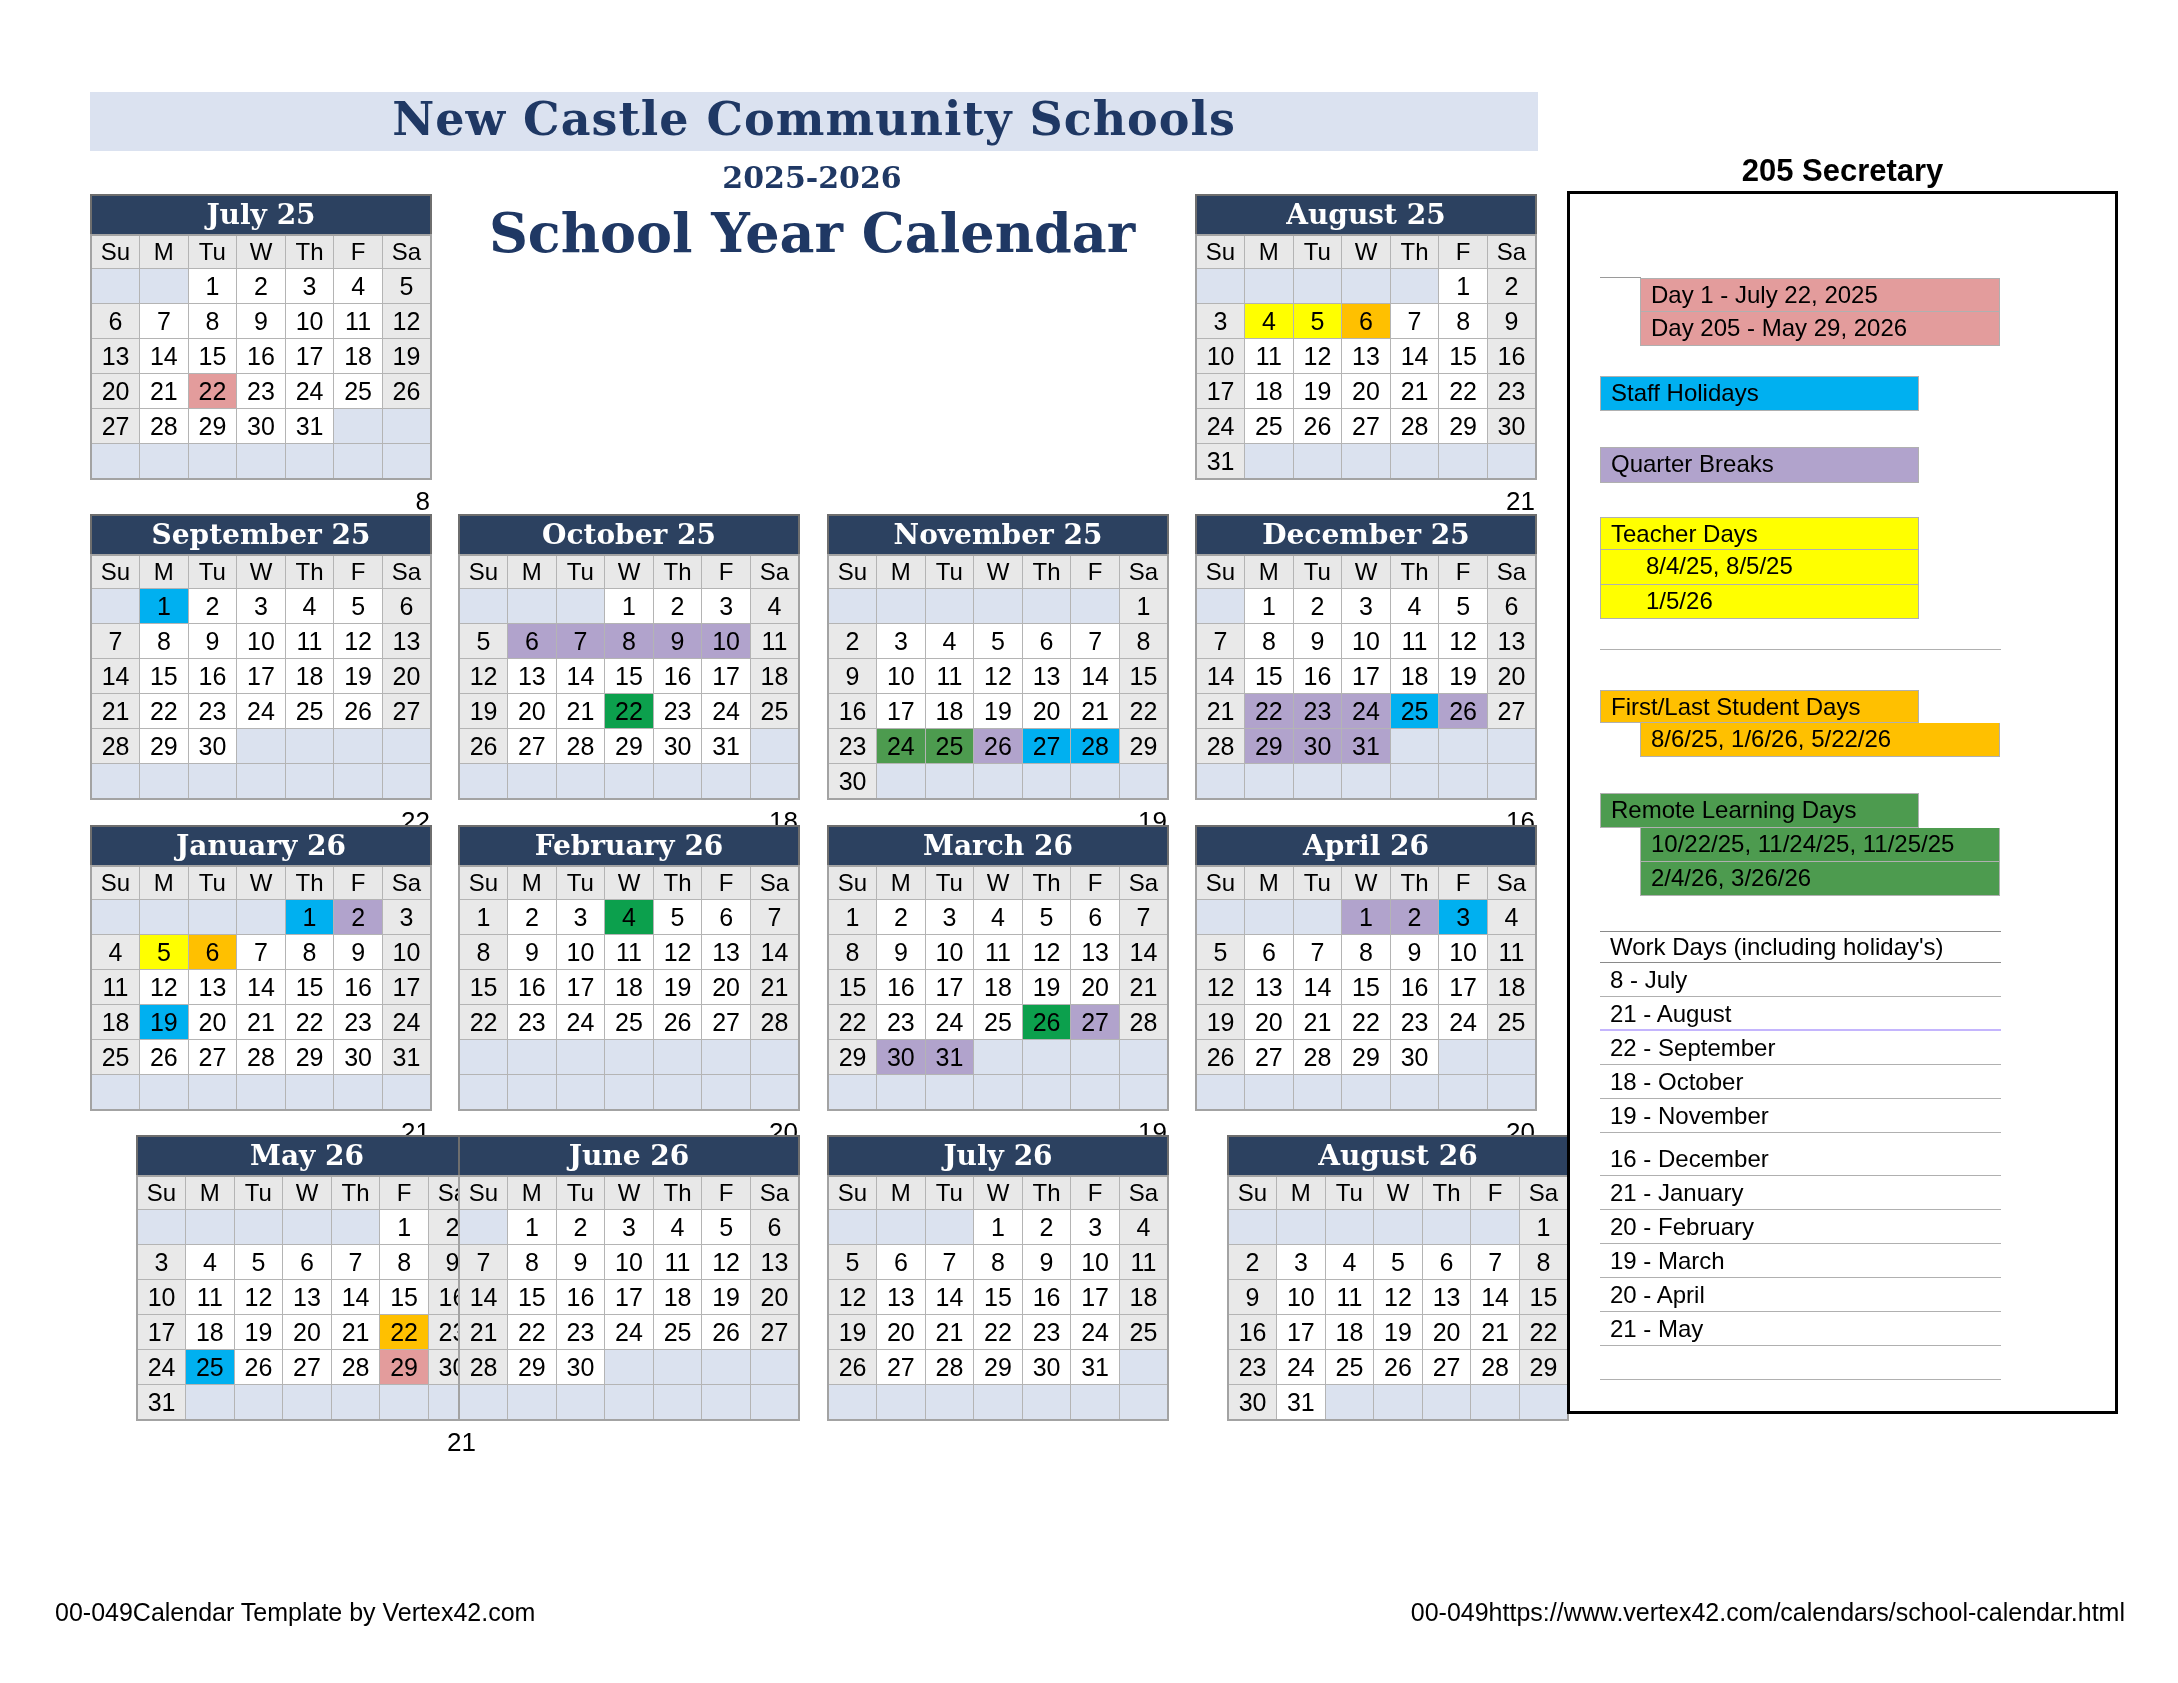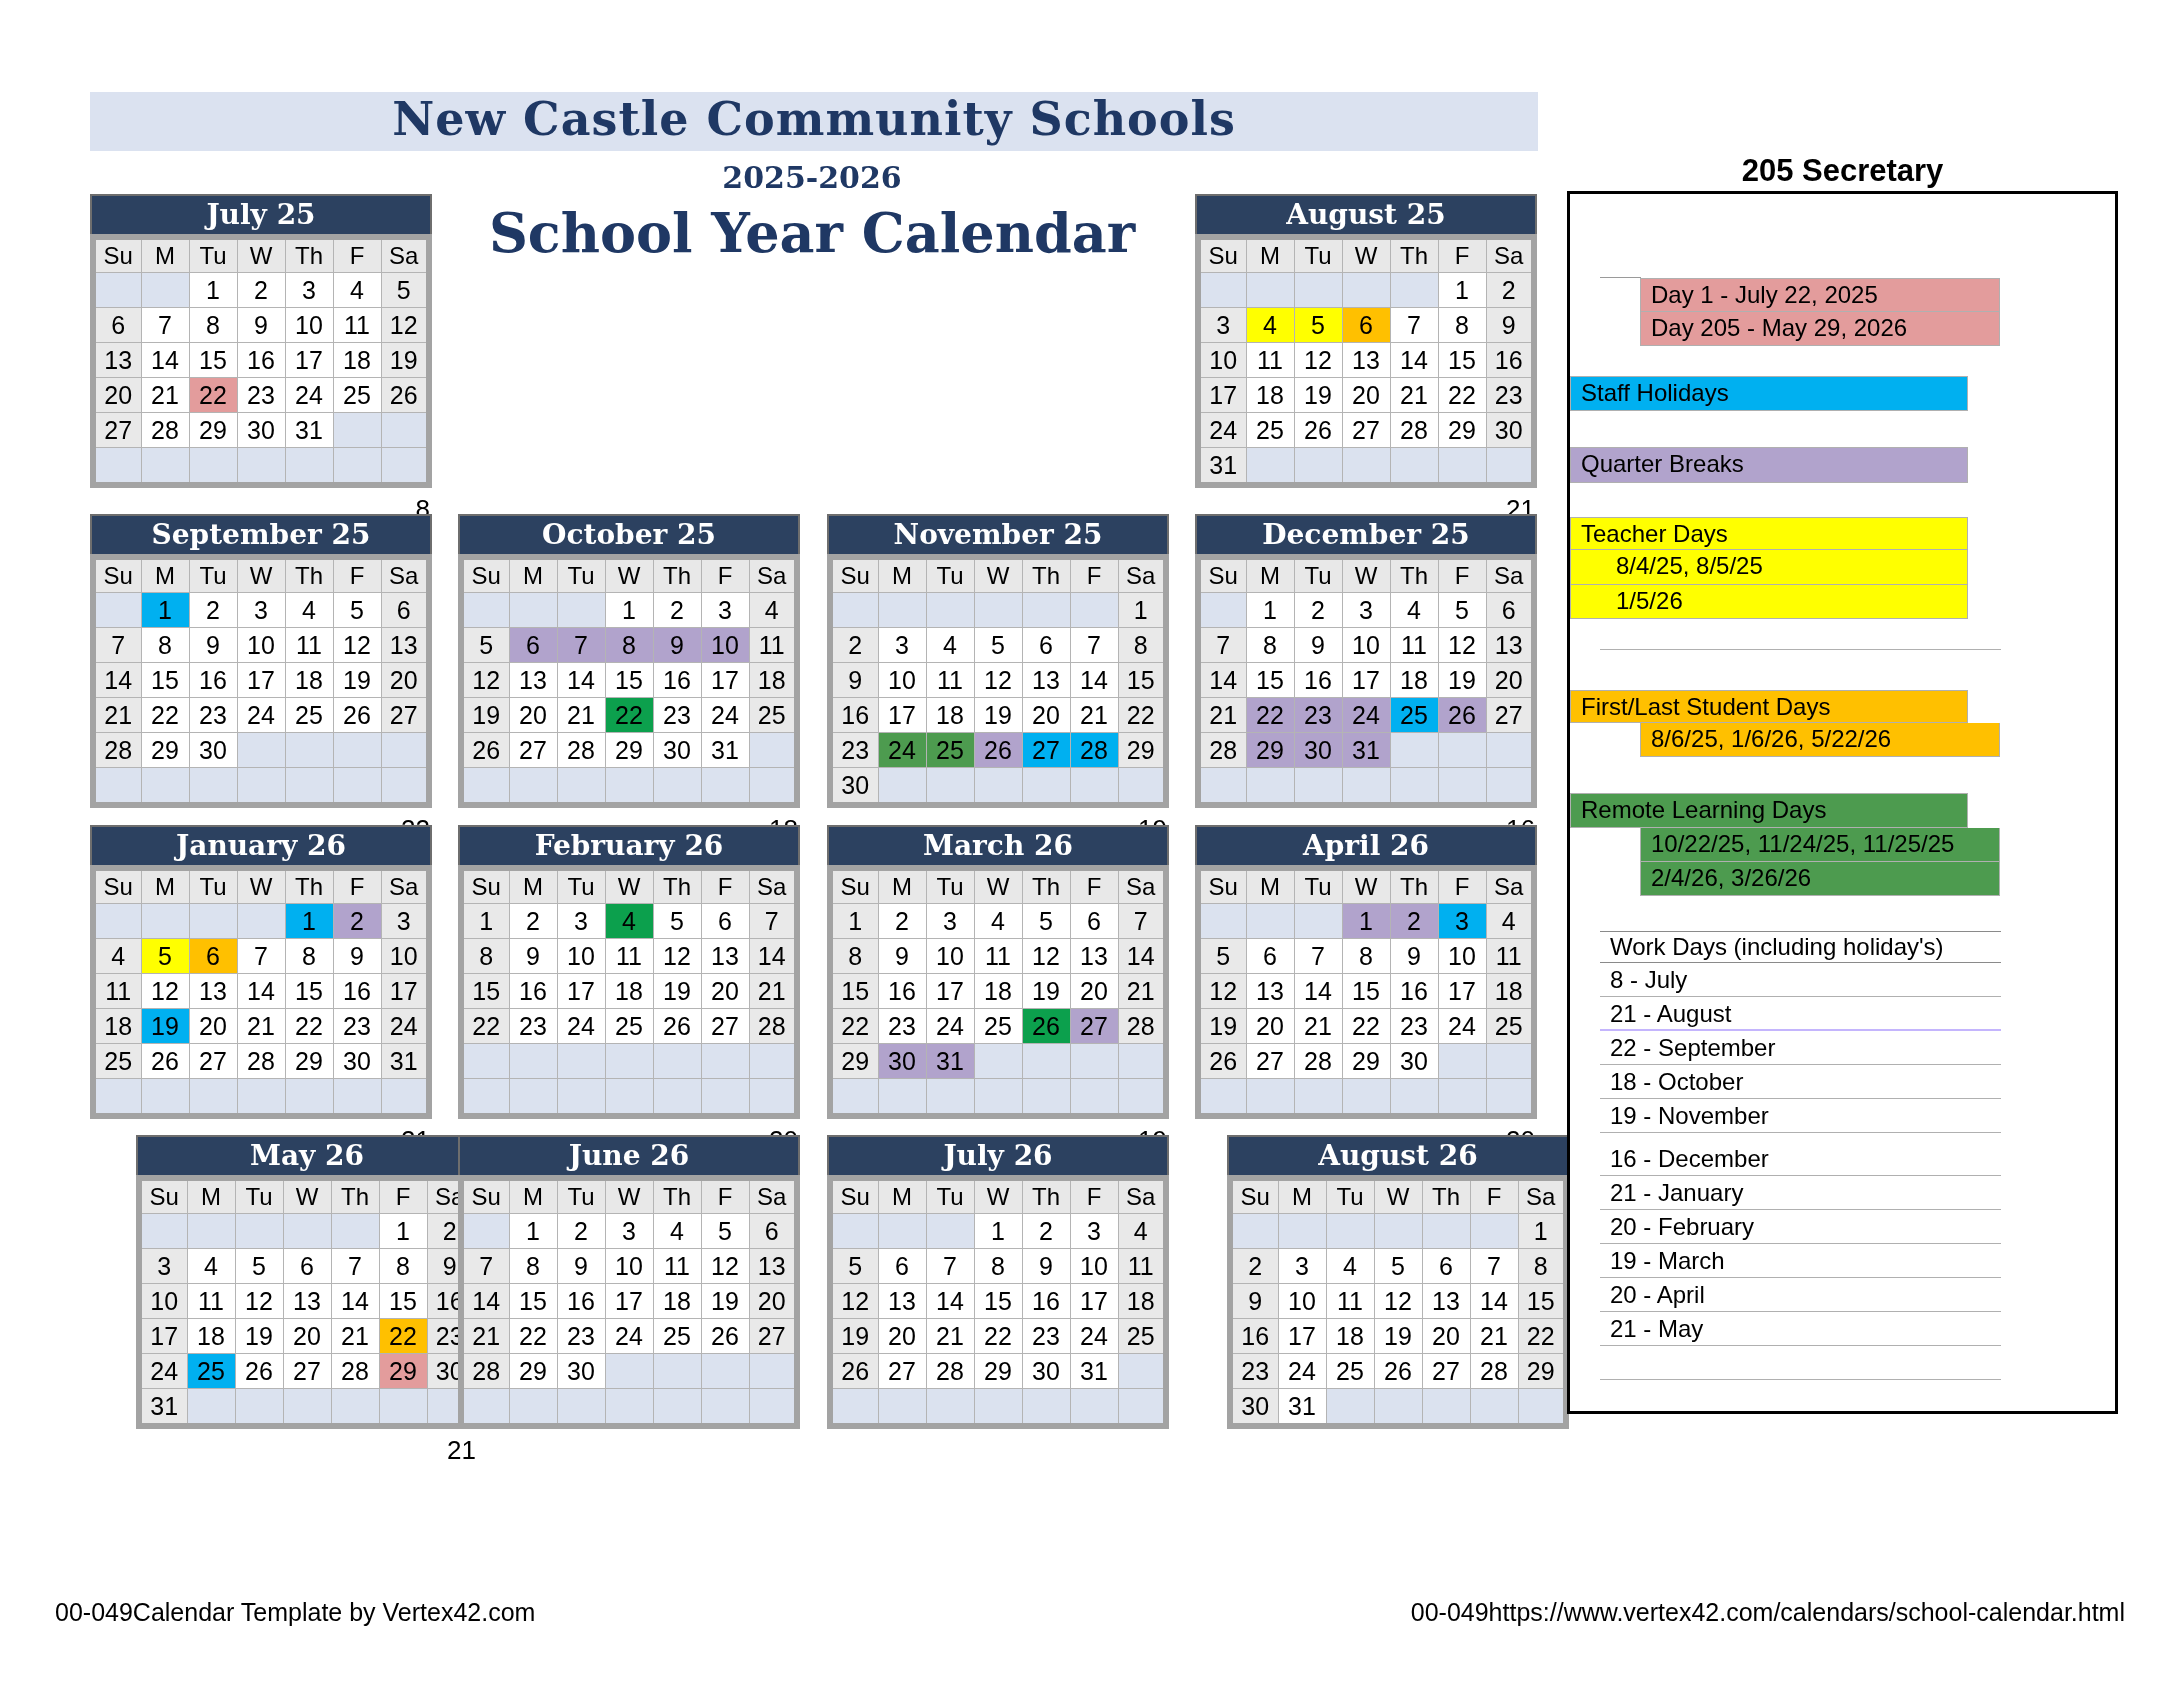--- a/index.html
+++ b/index.html
@@ -31,42 +31,42 @@
   
   .month{position:absolute;width:342px;}
   .mh{
     box-sizing:border-box;width:342px;height:40px;background:var(--header_navy);
     border:2px solid #6e6e6e;border-bottom:none;
     color:#fff;font-family:"DejaVu Serif",serif;font-weight:bold;font-size:28px;
     text-align:center;line-height:38px;
   }
   .month table{
     border-collapse:collapse;table-layout:fixed;width:342px;
-    border:6px solid #a3a3a3;
+    border:2px solid #a3a3a3;
   }
   .month th{
     height:32px;background:#e8e8e8;font-weight:normal;font-size:24px;
     border:1px solid #b4b4b4;padding:0;text-align:center;
   }
   .month td{
     height:34px;background:#fff;font-size:25px;border:1px solid #b4b4b4;
     padding:0;text-align:center;
   }
   .month td.wkend{background:#e9e9e9;}
   .month td.blank{background:#dbe2ef;}
   .wd{width:342px;text-align:right;font-size:26px;margin-top:6px;padding-right:2px;box-sizing:border-box;}
   
   .legend{
     position:absolute;left:1567px;top:191px;width:551px;height:1223px;
     border:3px solid #000;box-sizing:border-box;background:#fff;overflow:hidden;
   }
   .sp{width:100%;}
   .gutline{margin-left:30px;width:41px;height:0;border-top:1px solid #9a9a9a;}
   .lg-row{
-    box-sizing:border-box;width:398px;height:34px;line-height:32px;
+    box-sizing:border-box;margin-left:30px;width:319px;height:34px;line-height:32px;
     font-size:24px;padding-left:10px;border:1px solid #b0b0b0;border-top:none;
   }
   .lg-row.first{border-top:1px solid #b0b0b0;}
   .lg-row.indent{margin-left:70px;width:360px;}
   .lg-row.tindent{padding-left:45px;}
   .bar-pink{background:var(--pink);}
   .bar-blue{background:var(--blue);}
   .bar-purple{background:var(--purple);}
   .bar-yellow{background:var(--yellow);}
   .bar-orange{background:var(--orange);}

